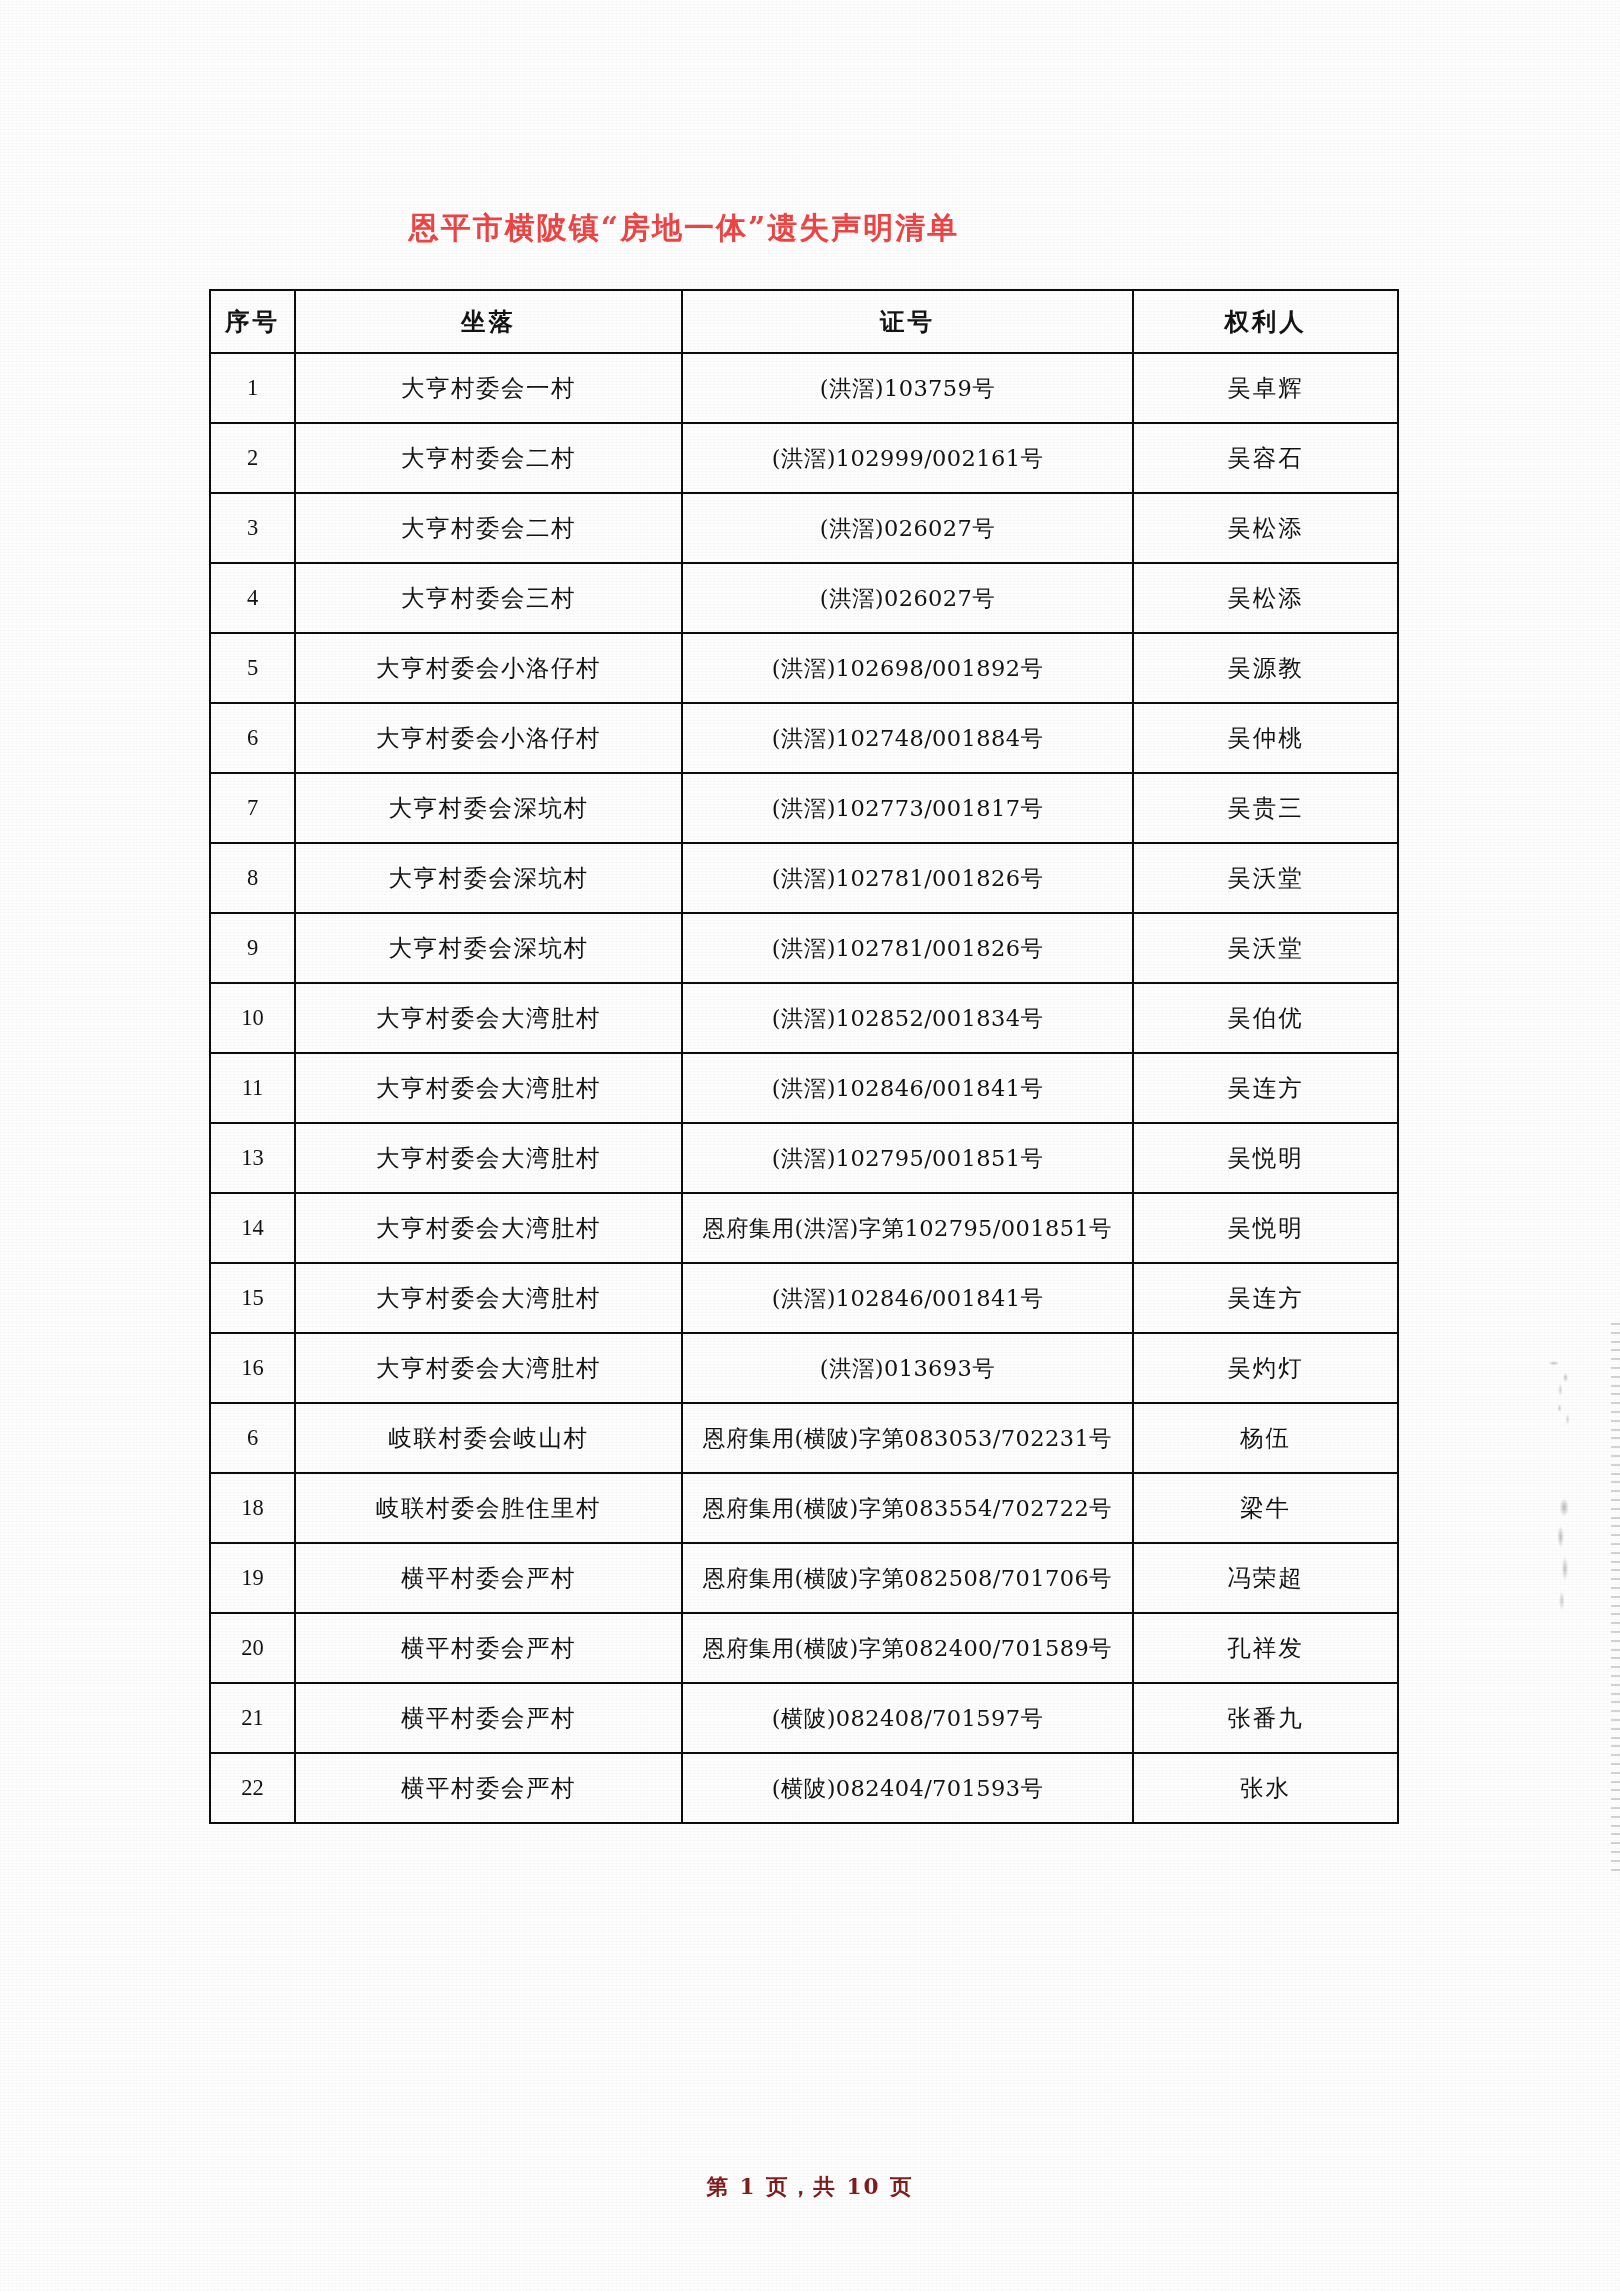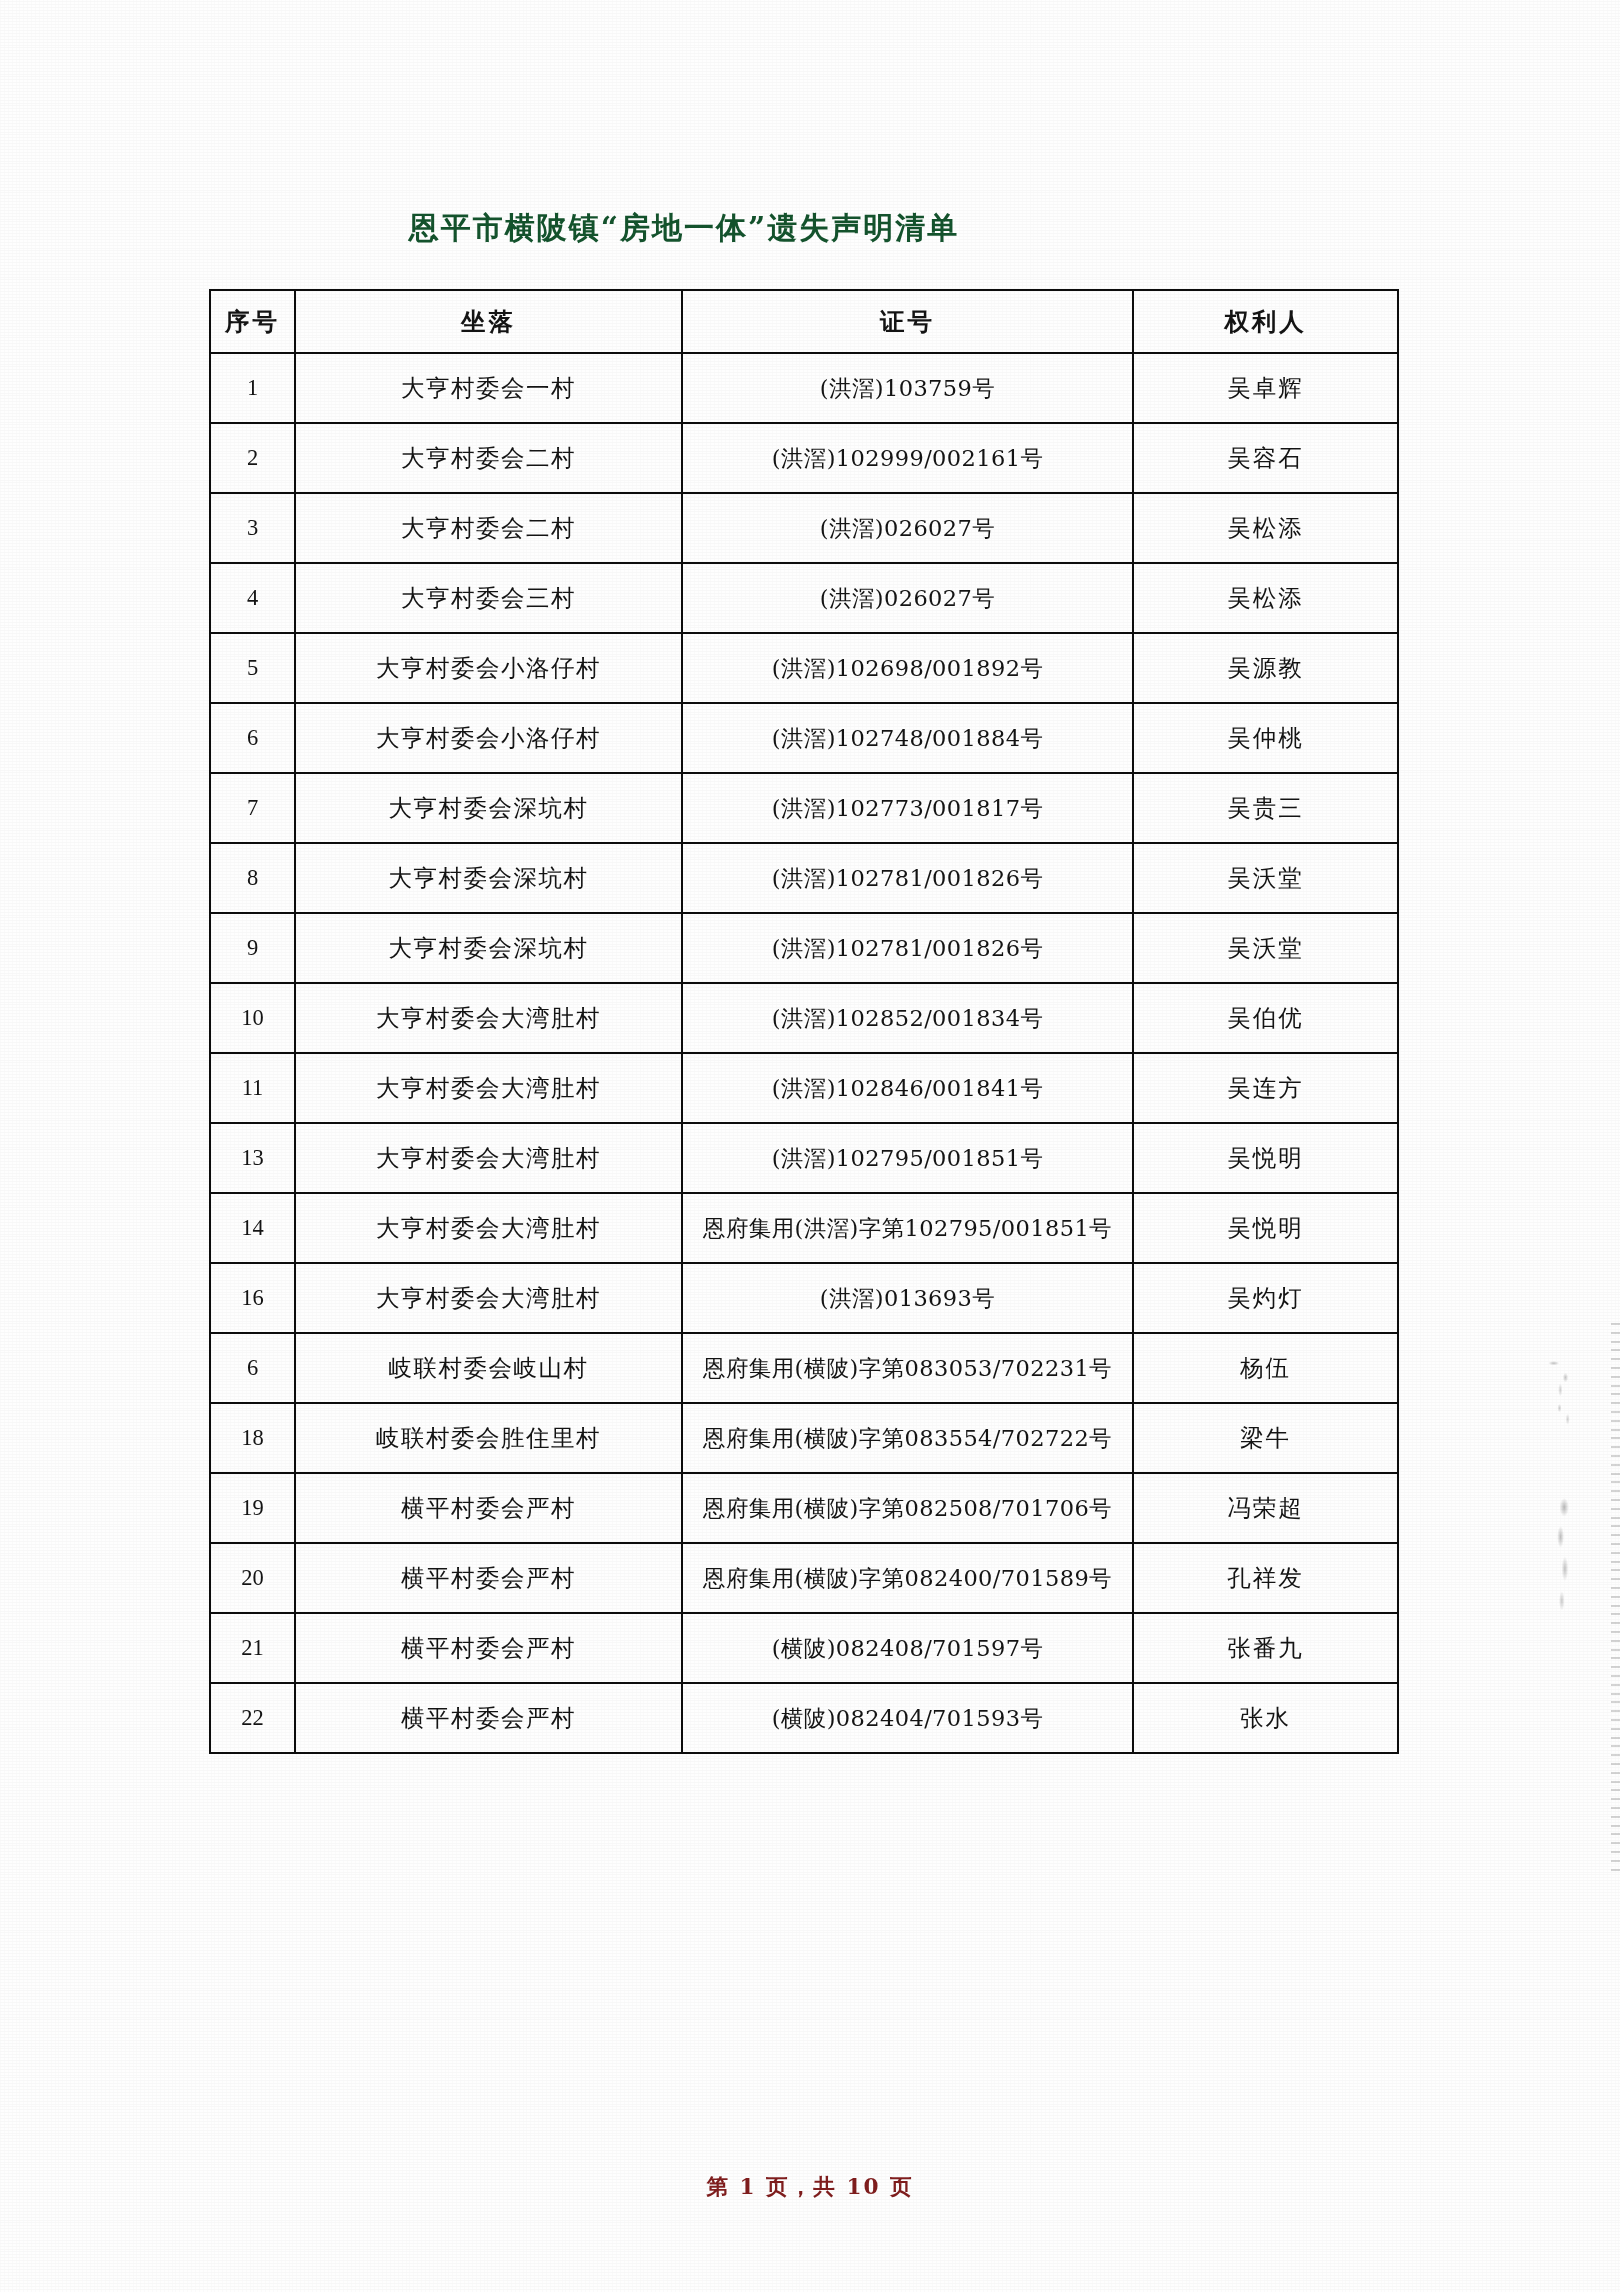--- a/index.html
+++ b/index.html
@@ -39,21 +39,21 @@
   #doc-title {
     position: absolute;
     top: 208px;
     left: 0;
     width: 1368px;
     text-align: center;
     font-size: 30px;
     font-weight: bold;
     letter-spacing: 2px;
     font-family: "DejaVu Serif", "Liberation Serif", serif;
-    color: #14532d;
+    color: #ef4444;
     white-space: nowrap;
   }
 
   
   #list-table-wrap {
     position: absolute;
     left: 209px;
     top: 289px;
     width: 1120px;
   }
@@ -261,20 +261,26 @@
             <td class="cert">(洪滘)102795/001851号</td>
             <td class="owner">吴悦明</td>
           </tr>
           <tr>
             <td class="seq">14</td>
             <td class="loc">大亨村委会大湾肚村</td>
             <td class="cert">恩府集用(洪滘)字第102795/001851号</td>
             <td class="owner">吴悦明</td>
           </tr>
           <tr>
+            <td class="seq">15</td>
+            <td class="loc">大亨村委会大湾肚村</td>
+            <td class="cert">(洪滘)102846/001841号</td>
+            <td class="owner">吴连方</td>
+          </tr>
+          <tr>
             <td class="seq">16</td>
             <td class="loc">大亨村委会大湾肚村</td>
             <td class="cert">(洪滘)013693号</td>
             <td class="owner">吴灼灯</td>
           </tr>
           <tr>
             <td class="seq">6</td>
             <td class="loc">岐联村委会岐山村</td>
             <td class="cert">恩府集用(横陂)字第083053/702231号</td>
             <td class="owner">杨伍</td>

